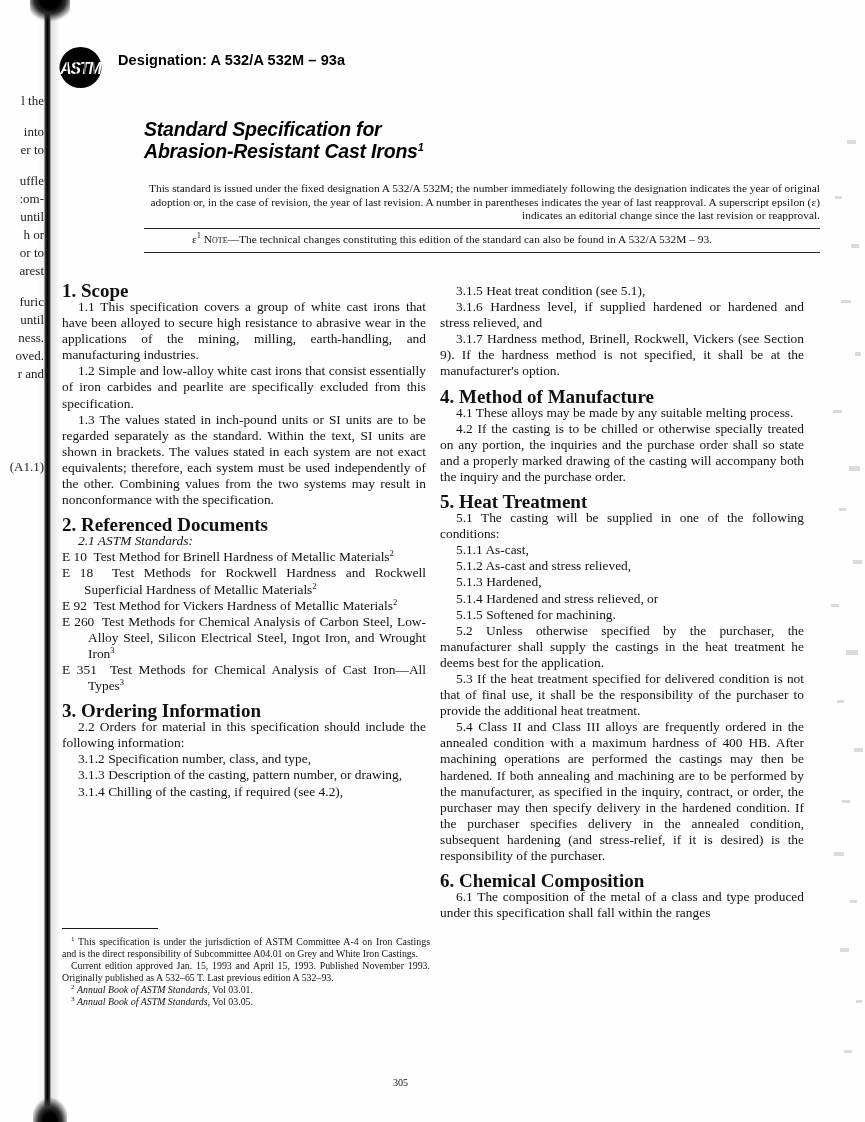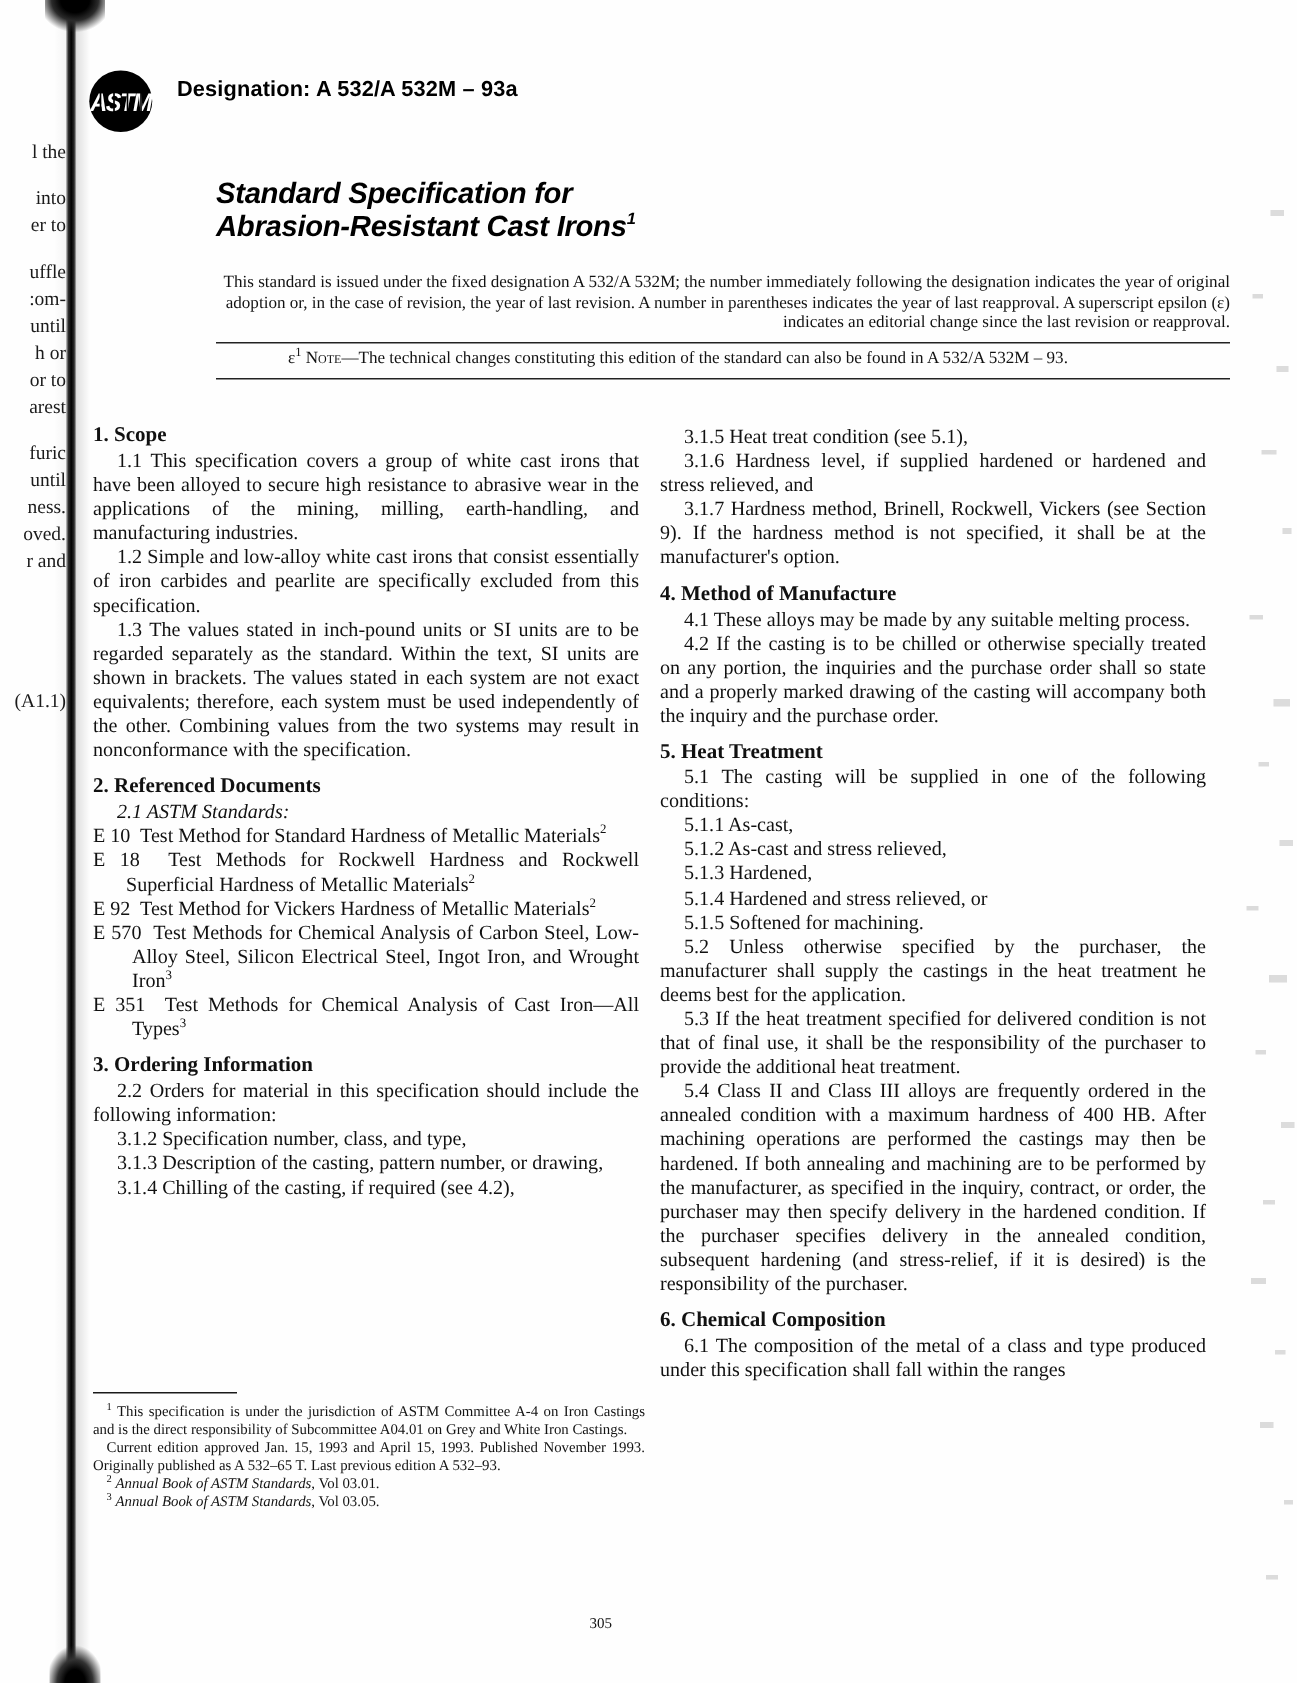--- a/index.html
+++ b/index.html
@@ -49,21 +49,21 @@
   .epsnote .sc{font-variant:small-caps;}
   .epsnote sup{font-size:8.4px;vertical-align:super;}
 
   
   .col{position:absolute;top:283px;width:364px;
     font-size:13.4px;line-height:16.1px;text-align:justify;color:#111;}
   .col.left{left:62px;}
   .col.right{left:440px;}
 
   h2.sec{font-family:"Liberation Serif","DejaVu Serif",serif;
-    font-weight:bold;font-size:14px;line-height:16px;margin:0;padding:0;
+    font-weight:bold;font-size:19px;line-height:16px;margin:0;padding:0;
     text-align:left;}
   .gap{height:9px;}
   p{margin:0;padding:0;text-indent:16px;text-align:justify;}
   p.item{text-indent:16px;text-align:left;}
   .hang{padding-left:22px;text-indent:-22px;text-align:justify;}
   .hang2{padding-left:26px;text-indent:-26px;text-align:justify;}
   .it{font-style:italic;}
   sup{font-size:8.6px;vertical-align:super;line-height:0;}
 
   
@@ -146,24 +146,24 @@
 
     <h2 class="sec">1.  Scope</h2>
     <p>1.1  This specification covers a group of white cast irons that have been alloyed to secure high resistance to abrasive wear in the applications of the mining, milling, earth-handling, and manufacturing industries.</p>
     <p>1.2 Simple and low-alloy white cast irons that consist essentially of iron carbides and pearlite are specifically excluded from this specification.</p>
     <p>1.3  The values stated in inch-pound units or SI units are to be regarded separately as the standard. Within the text, SI units are shown in brackets. The values stated in each system are not exact equivalents; therefore, each system must be used independently of the other. Combining values from the two systems may result in nonconformance with the specification.</p>
 
     <div class="gap"></div>
     <h2 class="sec">2.  Referenced Documents</h2>
     <p class="item it">2.1  ASTM Standards:</p>
 
-    <p class="hang"><span>E 10</span>&nbsp; <span>Test Method for Standard Hardness of Metallic Materials</span><sup>2</sup></p>
+    <p class="hang"><span>E 10</span>&nbsp; <span>Test Method for Brinell Hardness of Metallic Materials</span><sup>2</sup></p>
     <p class="hang"><span>E 18</span>&nbsp; <span>Test Methods for Rockwell Hardness and Rockwell Superficial Hardness of Metallic Materials</span><sup>2</sup></p>
     <p class="hang"><span>E 92</span>&nbsp; <span>Test Method for Vickers Hardness of Metallic Materials</span><sup>2</sup></p>
-    <p class="hang2"><span>E 570</span>&nbsp; <span>Test Methods for Chemical Analysis of Carbon Steel, Low-Alloy Steel, Silicon Electrical Steel, Ingot Iron, and Wrought Iron</span><sup>3</sup></p>
+    <p class="hang2"><span>E 260</span>&nbsp; <span>Test Methods for Chemical Analysis of Carbon Steel, Low-Alloy Steel, Silicon Electrical Steel, Ingot Iron, and Wrought Iron</span><sup>3</sup></p>
     <p class="hang2"><span>E 351</span>&nbsp; <span>Test Methods for Chemical Analysis of Cast Iron—All Types</span><sup>3</sup></p>
 
     <div class="gap"></div>
     <h2 class="sec">3.  Ordering Information</h2>
     <p>2.2  Orders for material in this specification should include the following information:</p>
     <p class="item">3.1.2  Specification number, class, and type,</p>
     <p class="item">3.1.3  Description of the casting, pattern number, or drawing,</p>
     <p class="item">3.1.4  Chilling of the casting, if required (see 4.2),</p>
   </div>
 

